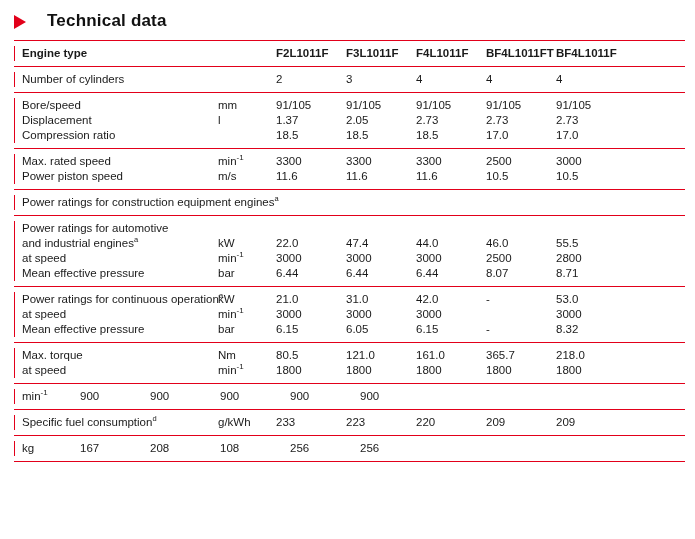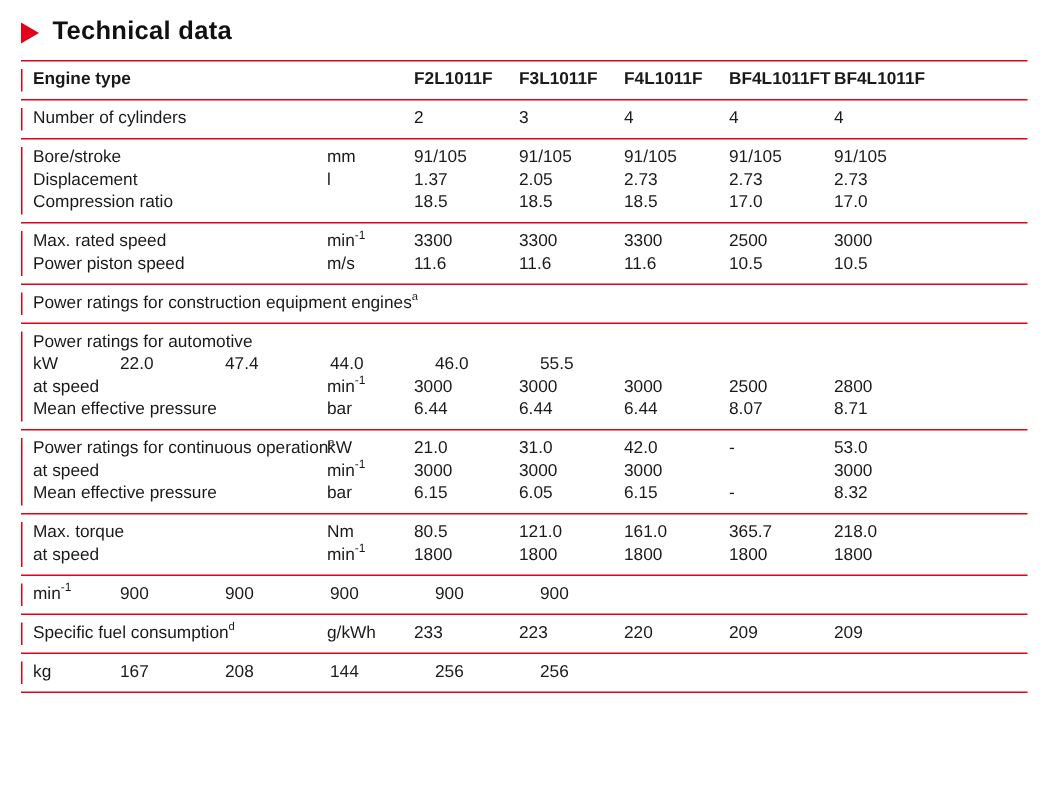--- a/index.html
+++ b/index.html
@@ -19,20 +19,21 @@
     width: 695px;
     height: 539px;
     box-sizing: border-box;
   }
   
   .title-row {
     display: flex;
     align-items: center;
     padding: 6px 0 0 14px;
     height: 30px;
+    gap: 12px;
   }
   .tri-icon {
     width: 0;
     height: 0;
     border-top: 7px solid transparent;
     border-bottom: 7px solid transparent;
     border-left: 12px solid #e2001a;
     margin-right: 9px;
     margin-top: 1px;
   }
@@ -142,21 +143,21 @@
           <div class="c-val">3</div>
           <div class="c-val">4</div>
           <div class="c-val">4</div>
           <div class="c-val">4</div>
         </div>
       </div>
       <div class="rule"></div>
       <div class="grp">
         <div class="vline"></div>
         <div class="row pad-top">
-          <div class="c-label">Bore/stroke</div>
+          <div class="c-label">Bore/speed</div>
           <div class="c-unit">mm</div>
           <div class="c-val">91/105</div>
           <div class="c-val">91/105</div>
           <div class="c-val">91/105</div>
           <div class="c-val">91/105</div>
           <div class="c-val">91/105</div>
         </div>
         <div class="row">
           <div class="c-label">Displacement</div>
           <div class="c-unit">l</div>
@@ -217,20 +218,21 @@
         <div class="row pad-top">
           <div class="c-label">Power ratings for automotive</div>
           <div class="c-unit"></div>
           <div class="c-val"></div>
           <div class="c-val"></div>
           <div class="c-val"></div>
           <div class="c-val"></div>
           <div class="c-val"></div>
         </div>
         <div class="row">
+          <div class="c-label">and industrial engines<sup>a</sup></div>
           <div class="c-unit">kW</div>
           <div class="c-val">22.0</div>
           <div class="c-val">47.4</div>
           <div class="c-val">44.0</div>
           <div class="c-val">46.0</div>
           <div class="c-val">55.5</div>
         </div>
         <div class="row">
           <div class="c-label">at speed</div>
           <div class="c-unit">min<span class="supminus">-1</span></div>
@@ -328,21 +330,21 @@
           <div class="c-val">209</div>
         </div>
       </div>
       <div class="rule"></div>
       <div class="grp">
         <div class="vline"></div>
         <div class="row pad-top pad-bot">
           <div class="c-unit">kg</div>
           <div class="c-val">167</div>
           <div class="c-val">208</div>
-          <div class="c-val">144</div>
+          <div class="c-val">108</div>
           <div class="c-val">256</div>
           <div class="c-val">256</div>
         </div>
       </div>
       <div class="rule"></div>
     </div>
 
 </div>
 
 </body></html>

